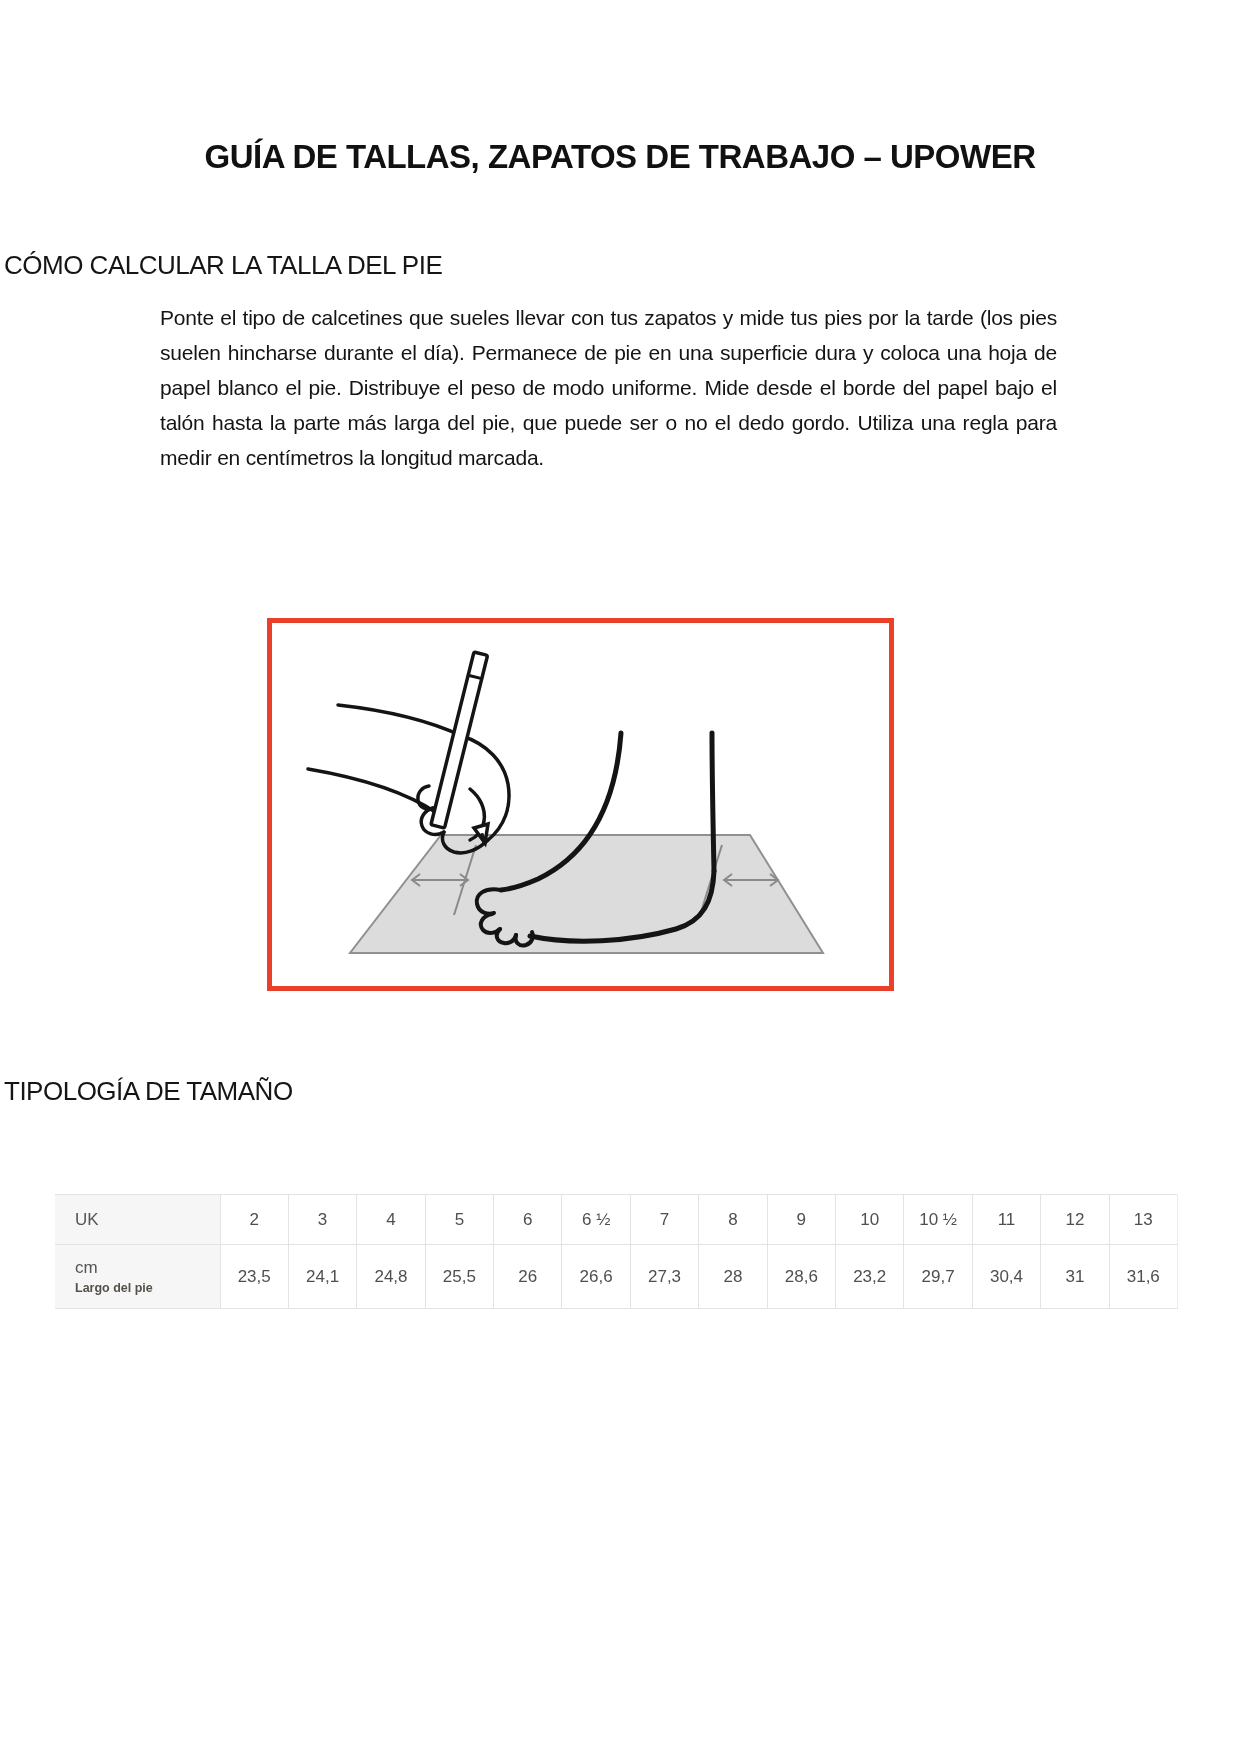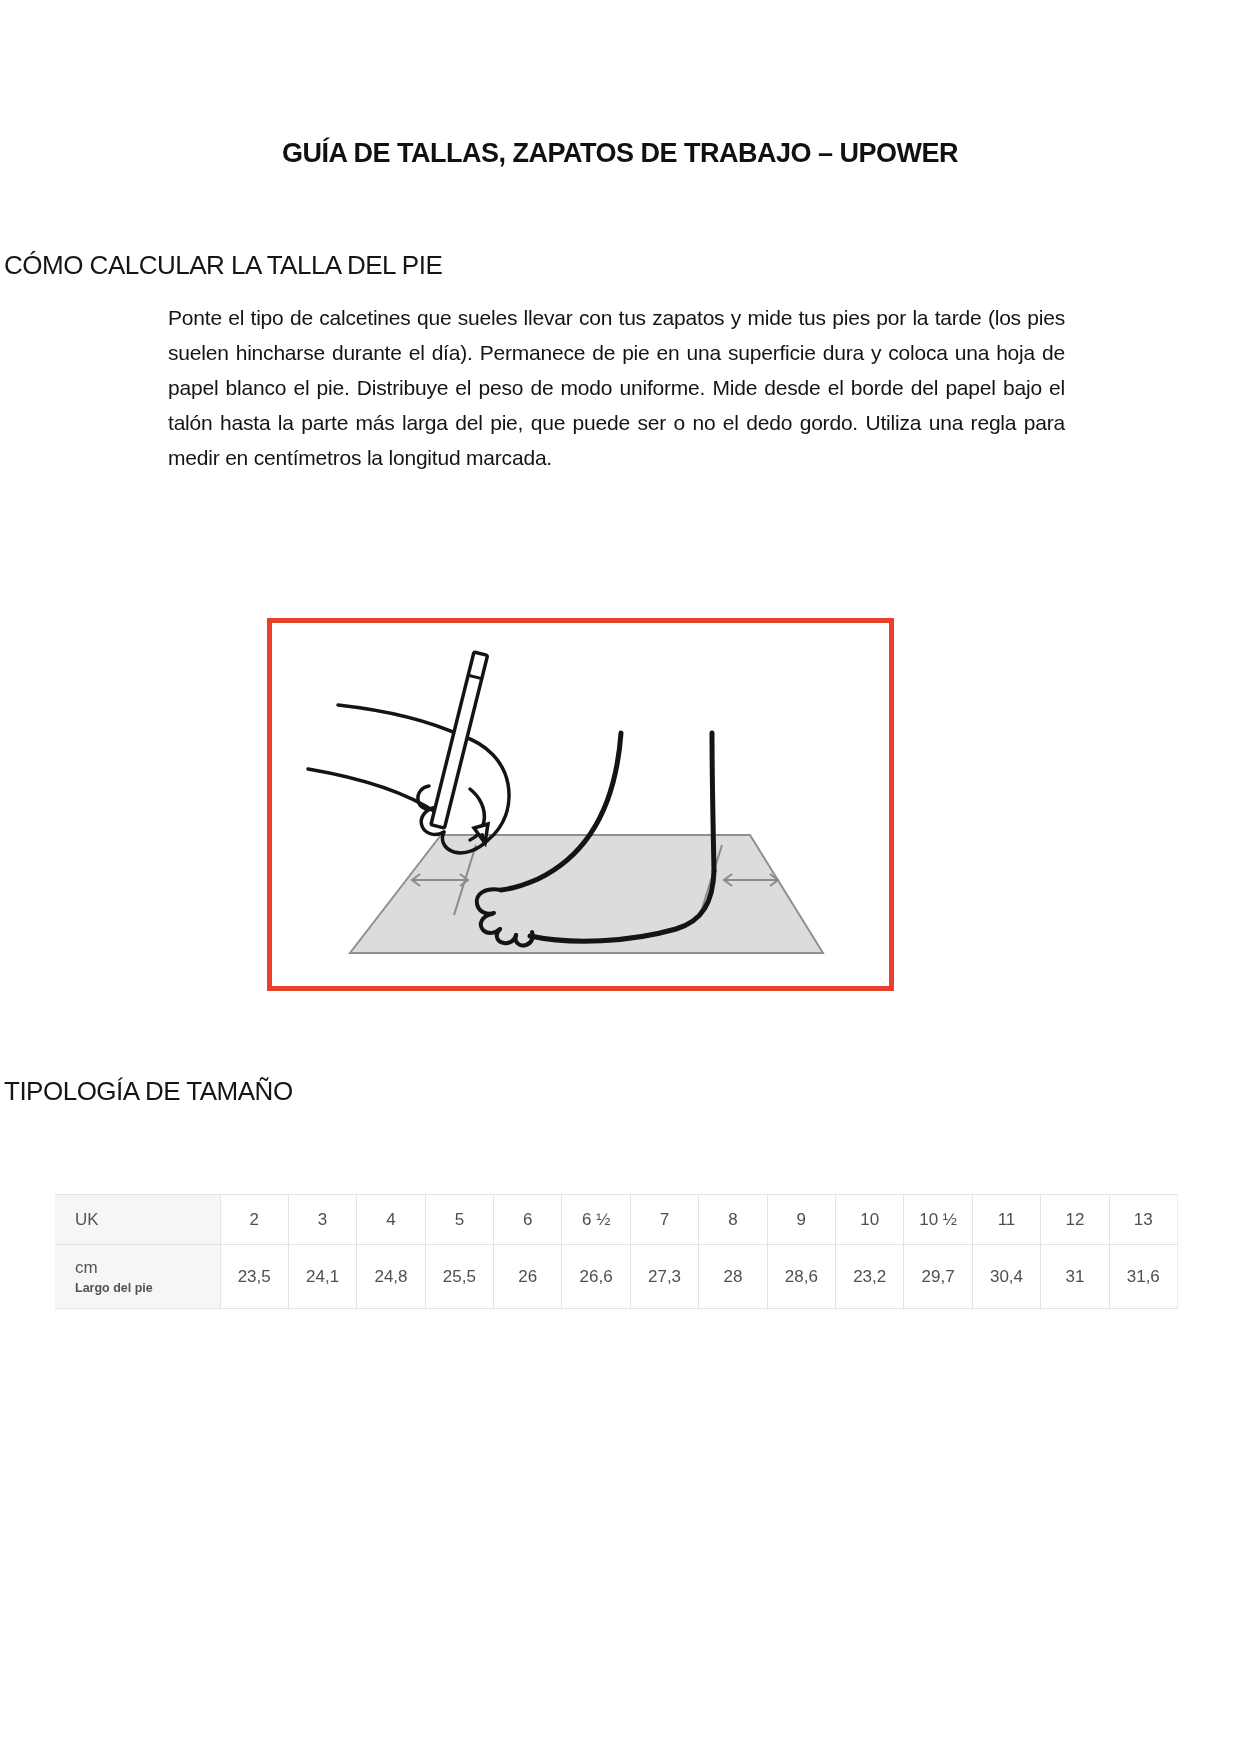--- a/index.html
+++ b/index.html
@@ -2,30 +2,30 @@
 <html><head>
 <meta charset="utf-8">
 <style>
   html,body{margin:0;padding:0;}
   body{
     width:1240px;height:1754px;background:#ffffff;position:relative;
     font-family:"Liberation Sans", sans-serif;color:#161616;
   }
   .page-title{
     position:absolute;top:138px;left:0;width:100%;margin:0;
-    text-align:center;font-size:27px;font-weight:700;letter-spacing:-0.5px;color:#111;
+    text-align:center;font-size:33px;font-weight:700;letter-spacing:-0.5px;color:#111;
   }
   .sec-heading{
     position:absolute;left:4px;width:100%;margin:0;text-align:left;
     font-size:26px;font-weight:400;letter-spacing:-0.5px;color:#151515;
   }
   .h-calc{top:250px;}
   .h-tipo{top:1076px;}
   .instructions{
-    position:absolute;top:300px;left:168px;width:897px;margin:0;
+    position:absolute;top:300px;left:160px;width:897px;margin:0;
     font-size:21px;line-height:35px;letter-spacing:-0.2px;text-align:justify;color:#141414;
   }
   .fig{
     position:absolute;top:618px;left:267px;width:627px;height:373px;margin:0;
     border:5px solid #e8402a;box-sizing:border-box;background:#fff;
   }
   .fig svg{display:block;width:617px;height:363px;}
 
   .table-wrap{position:absolute;top:1194px;left:55px;width:1123px;}
   table.sizes{

